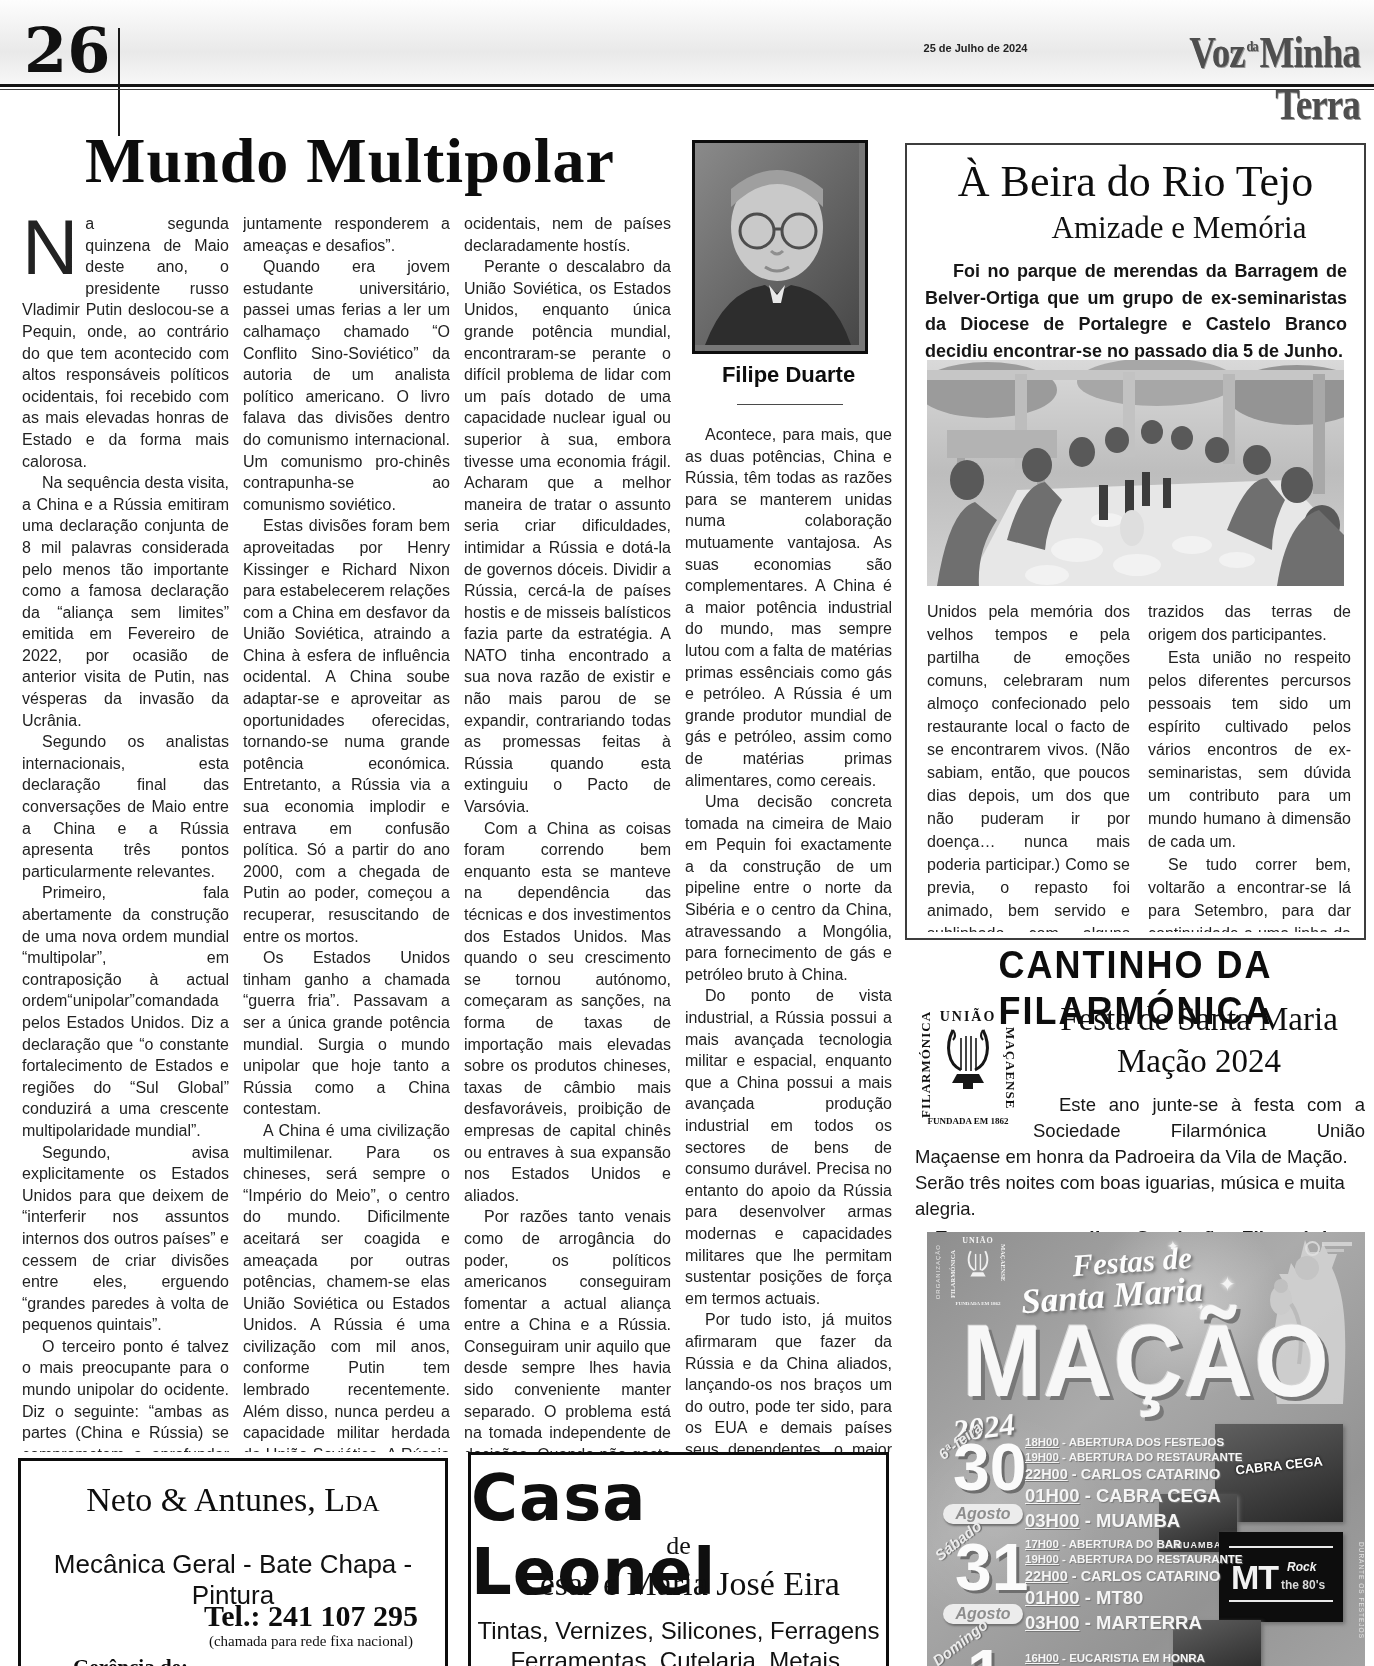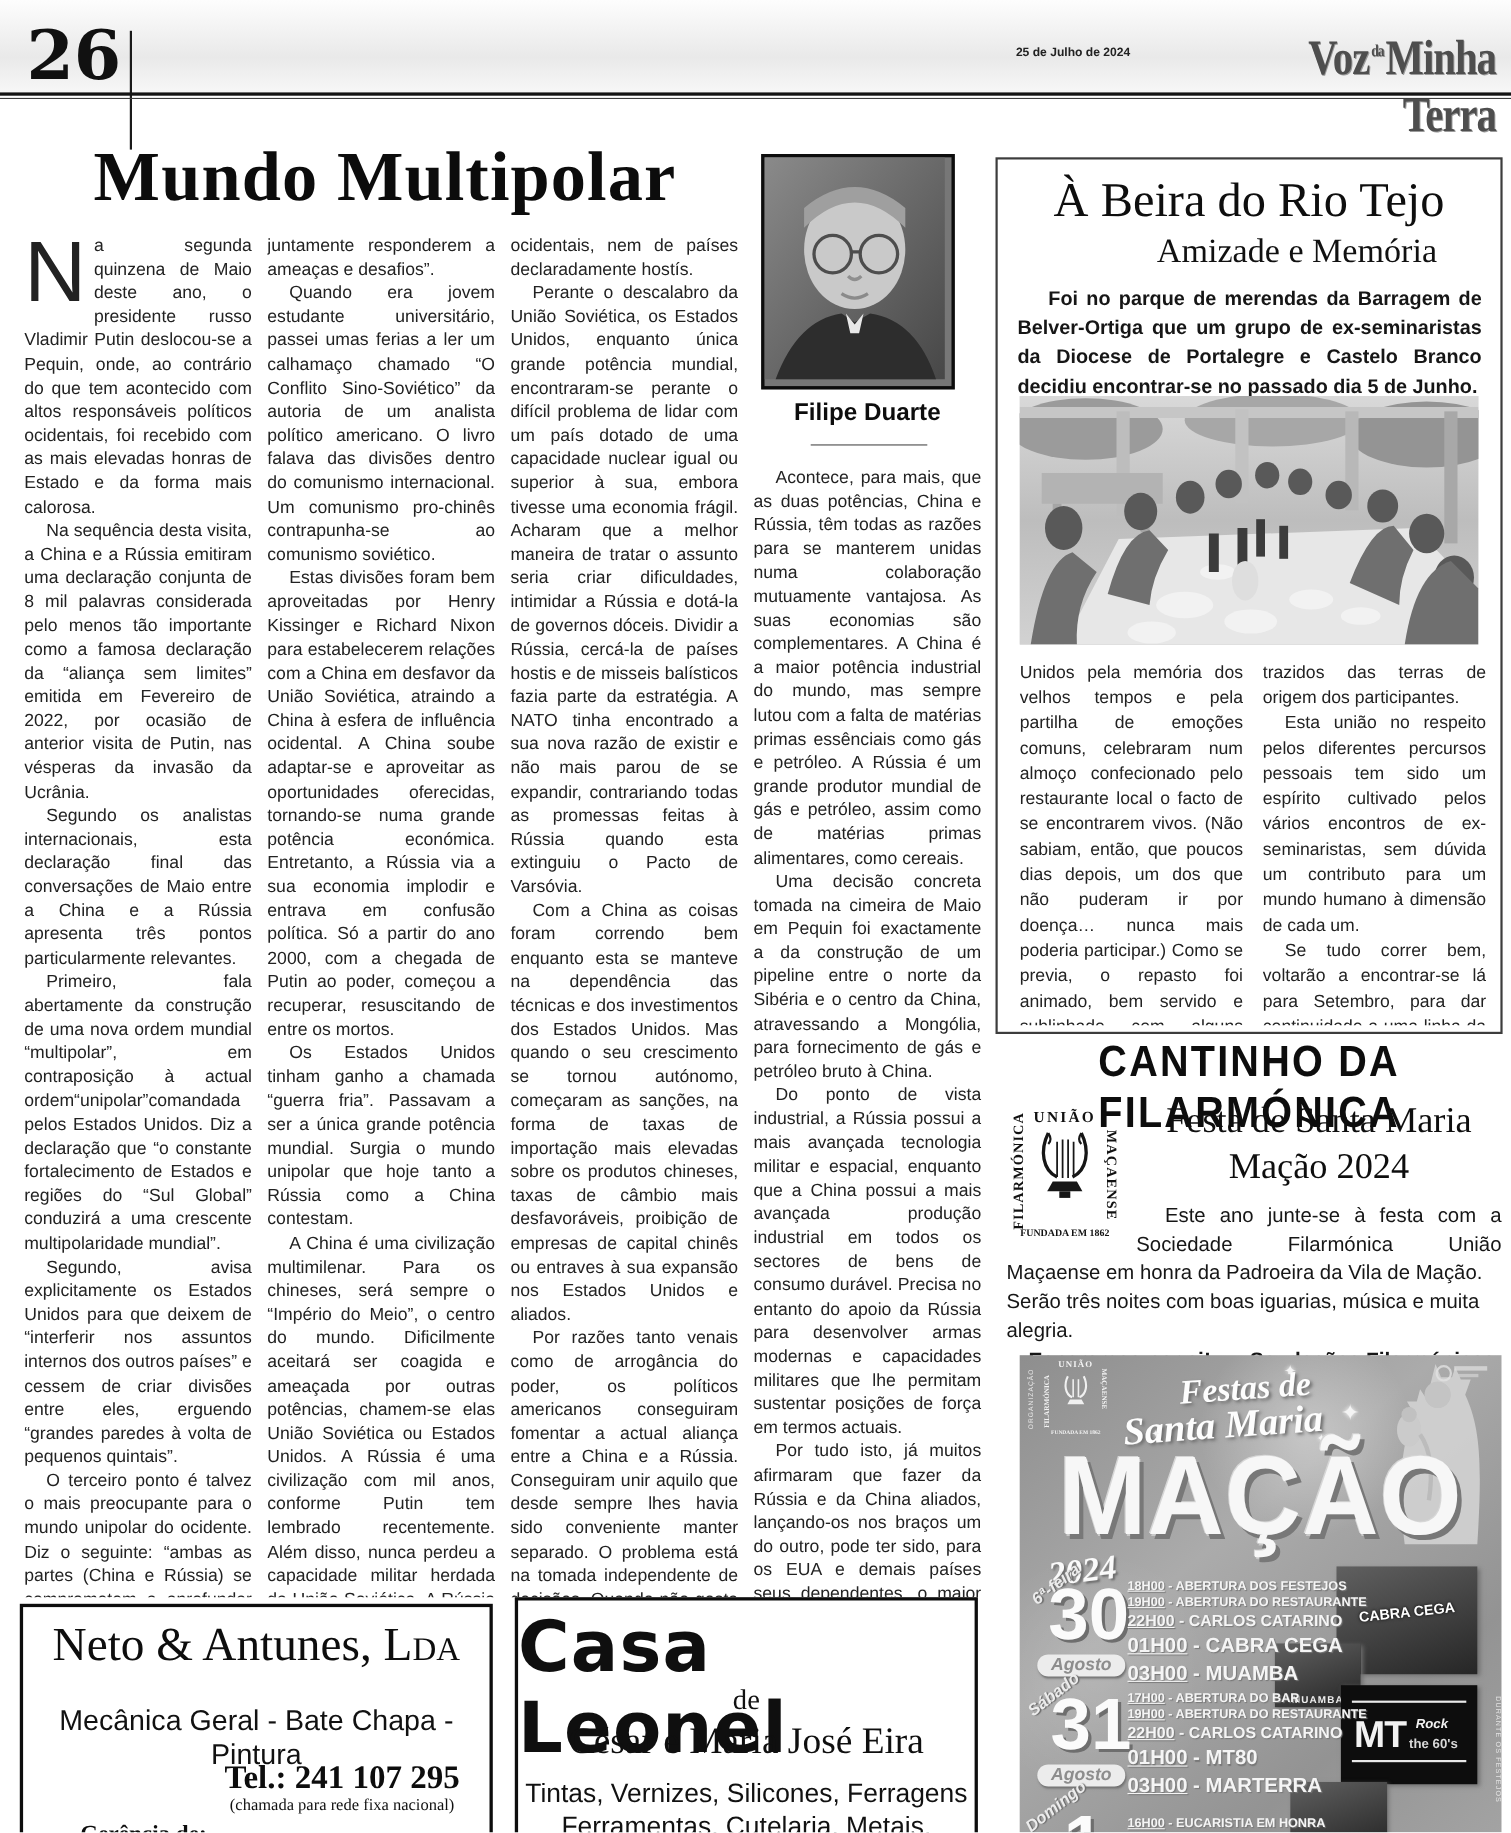--- a/index.html
+++ b/index.html
@@ -104,22 +104,22 @@
   .mt80-box{left:292px;top:300px;width:124px;height:90px;background:#0d0d0d;z-index:2;box-shadow:2px 2px 4px #6f6f6f;}
   .mt80-line{position:absolute;left:10px;width:104px;height:2px;background:#e9e9e9;}
   .mt80-mt{position:absolute;left:12px;top:26px;font-size:34px;font-weight:800;color:#f2f2f2;letter-spacing:-1px;}
   .mt80-rock{position:absolute;left:68px;top:28px;font-size:12px;font-weight:800;font-style:italic;color:#f2f2f2;}
   .mt80-80s{position:absolute;left:62px;top:46px;font-size:12px;font-weight:bold;color:#d9d9d9;}
   .side-note{right:0px;top:310px;writing-mode:vertical-rl;font-size:6.5px;letter-spacing:1px;color:#e3e3e3;z-index:3;}
 
   
   .ad-box{border:3px solid #0d0d0d;box-sizing:border-box;background:#fff;}
   .neto{left:18px;top:1458px;width:430px;height:240px;}
-  .neto-name{position:absolute;left:0;right:0;top:10px;text-align:center;font-family:"Liberation Serif",serif;
-             font-size:43px;color:#0d0d0d;}
+  .neto-name{position:absolute;left:0;right:0;top:20px;text-align:center;font-family:"Liberation Serif",serif;
+             font-size:34px;color:#0d0d0d;}
   .neto-suffix{font-variant:small-caps;}
   .neto-services{position:absolute;left:0;right:0;top:88px;text-align:center;font-size:26px;color:#111;}
   .neto-tel{position:absolute;left:160px;width:260px;top:138px;text-align:center;font-family:"Liberation Serif",serif;
             font-weight:bold;font-size:30px;color:#0d0d0d;}
   .neto-telnote{position:absolute;left:160px;width:260px;top:172px;text-align:center;font-family:"Liberation Serif",serif;
             font-size:15px;color:#111;}
   .neto-ger{position:absolute;left:52px;top:194px;font-family:"Liberation Serif",serif;font-weight:bold;font-size:21px;
             text-decoration:underline;color:#0d0d0d;}
   .leonel{left:468px;top:1452px;width:421px;height:246px;}
   .leonel-name{position:absolute;left:0;right:0;top:6px;font-family:"DejaVu Sans",sans-serif;
@@ -358,21 +358,21 @@
       <div class="ev"><span class="ev-time">17H00</span> <span>-</span> <span>ABERTURA DO BAR</span></div>
       <div class="ev"><span class="ev-time">19H00</span> <span>-</span> <span>ABERTURA DO RESTAURANTE</span></div>
       <div class="ev md"><span class="ev-time">22H00</span> <span>-</span> <span>CARLOS CATARINO</span></div>
       <div class="ev big"><span class="ev-time">01H00</span> <span>-</span> <span>MT80</span></div>
       <div class="ev big"><span class="ev-time">03H00</span> <span>-</span> <span>MARTERRA</span></div>
     </div>
     <div class="abs mt80-box">
       <span class="mt80-line" style="top:14px;"></span>
       <span class="mt80-mt">MT</span>
       <span class="mt80-rock">Rock</span>
-      <span class="mt80-80s">the 60's</span>
+      <span class="mt80-80s">the 80's</span>
       <span class="mt80-line" style="top:68px;"></span>
     </div>
     <div class="abs side-note">DURANTE OS FESTEJOS</div>
 
     <div class="abs day-badge" style="left:-2px;top:402px;width:70px;text-align:center;">Domingo</div>
     <div class="abs day-num" style="left:40px;top:408px;">1</div>
     <div class="abs events" style="left:98px;top:420px;">
       <div class="ev"><span class="ev-time">16H00</span> <span>-</span> <span>EUCARISTIA EM HONRA</span></div>
     </div>
     <div class="abs pphoto" style="left:246px;top:388px;width:88px;height:60px;"></div>

